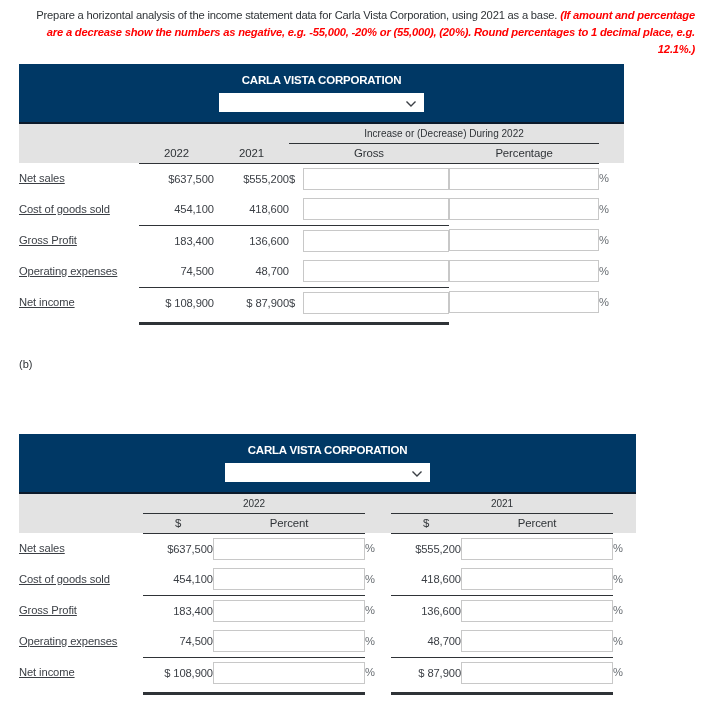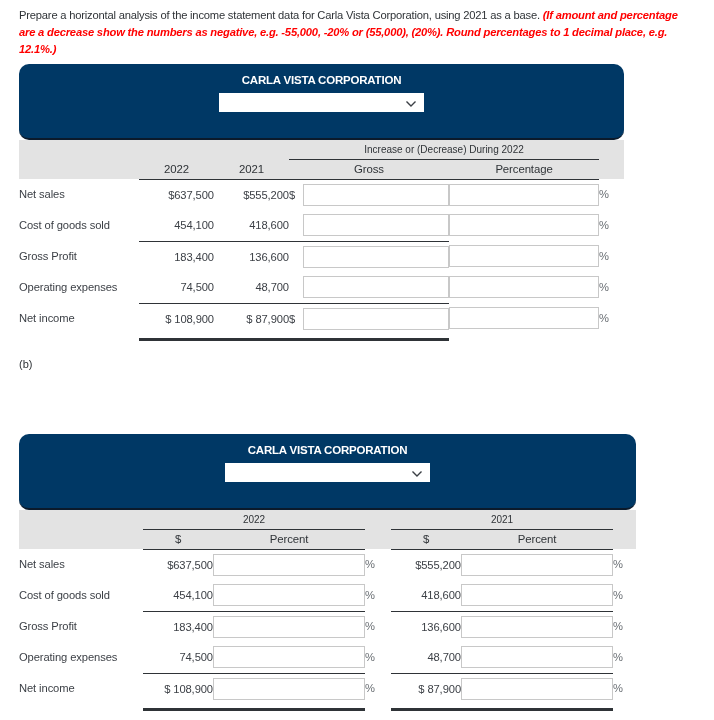--- a/index.html
+++ b/index.html
@@ -21,20 +21,21 @@
     height: 720px;
     background: #fff;
   }
 
   
   .instr {
     font-size: 11.2px;
     line-height: 1.52;
     color: #2f3337;
     letter-spacing: -0.2px;
+    text-align: right;
   }
   .instr .em {
     color: #ff0000;
     font-weight: bold;
     font-style: italic;
   }
   .instr-a {
     position: absolute;
     left: 19px;
     top: 7px;
@@ -56,23 +57,22 @@
 
   
   .stmt {
     position: absolute;
     background: #ffffff;
   }
   .stmt-head {
     background: #003865;
     color: #ffffff;
     text-align: center;
-    padding: 9px 0 26px 0;
+    padding: 9px 0 10px 0;
     border-bottom: 2px solid #0b1a2b;
-    border-radius: 10px;
   }
   .stmt-head .line1 {
     font-size: 11.5px;
     font-weight: bold;
     letter-spacing: -0.2px;
     line-height: 1.35;
   }
   .stmt-head .line2 {
     font-size: 11.5px;
     font-weight: bold;
@@ -132,20 +132,21 @@
     text-align: center;
     height: 19px;
   }
   .rowlabel {
     font-size: 11.2px;
     color: #3b3f45;
     text-align: left;
     padding-left: 8px;
     letter-spacing: -0.1px;
     white-space: nowrap;
+    text-decoration: underline;
   }
   .num {
     font-size: 11.2px;
     color: #3b3f45;
     text-align: right;
     padding-right: 9px;
     white-space: nowrap;
     letter-spacing: -0.1px;
   }
   .dsign {

